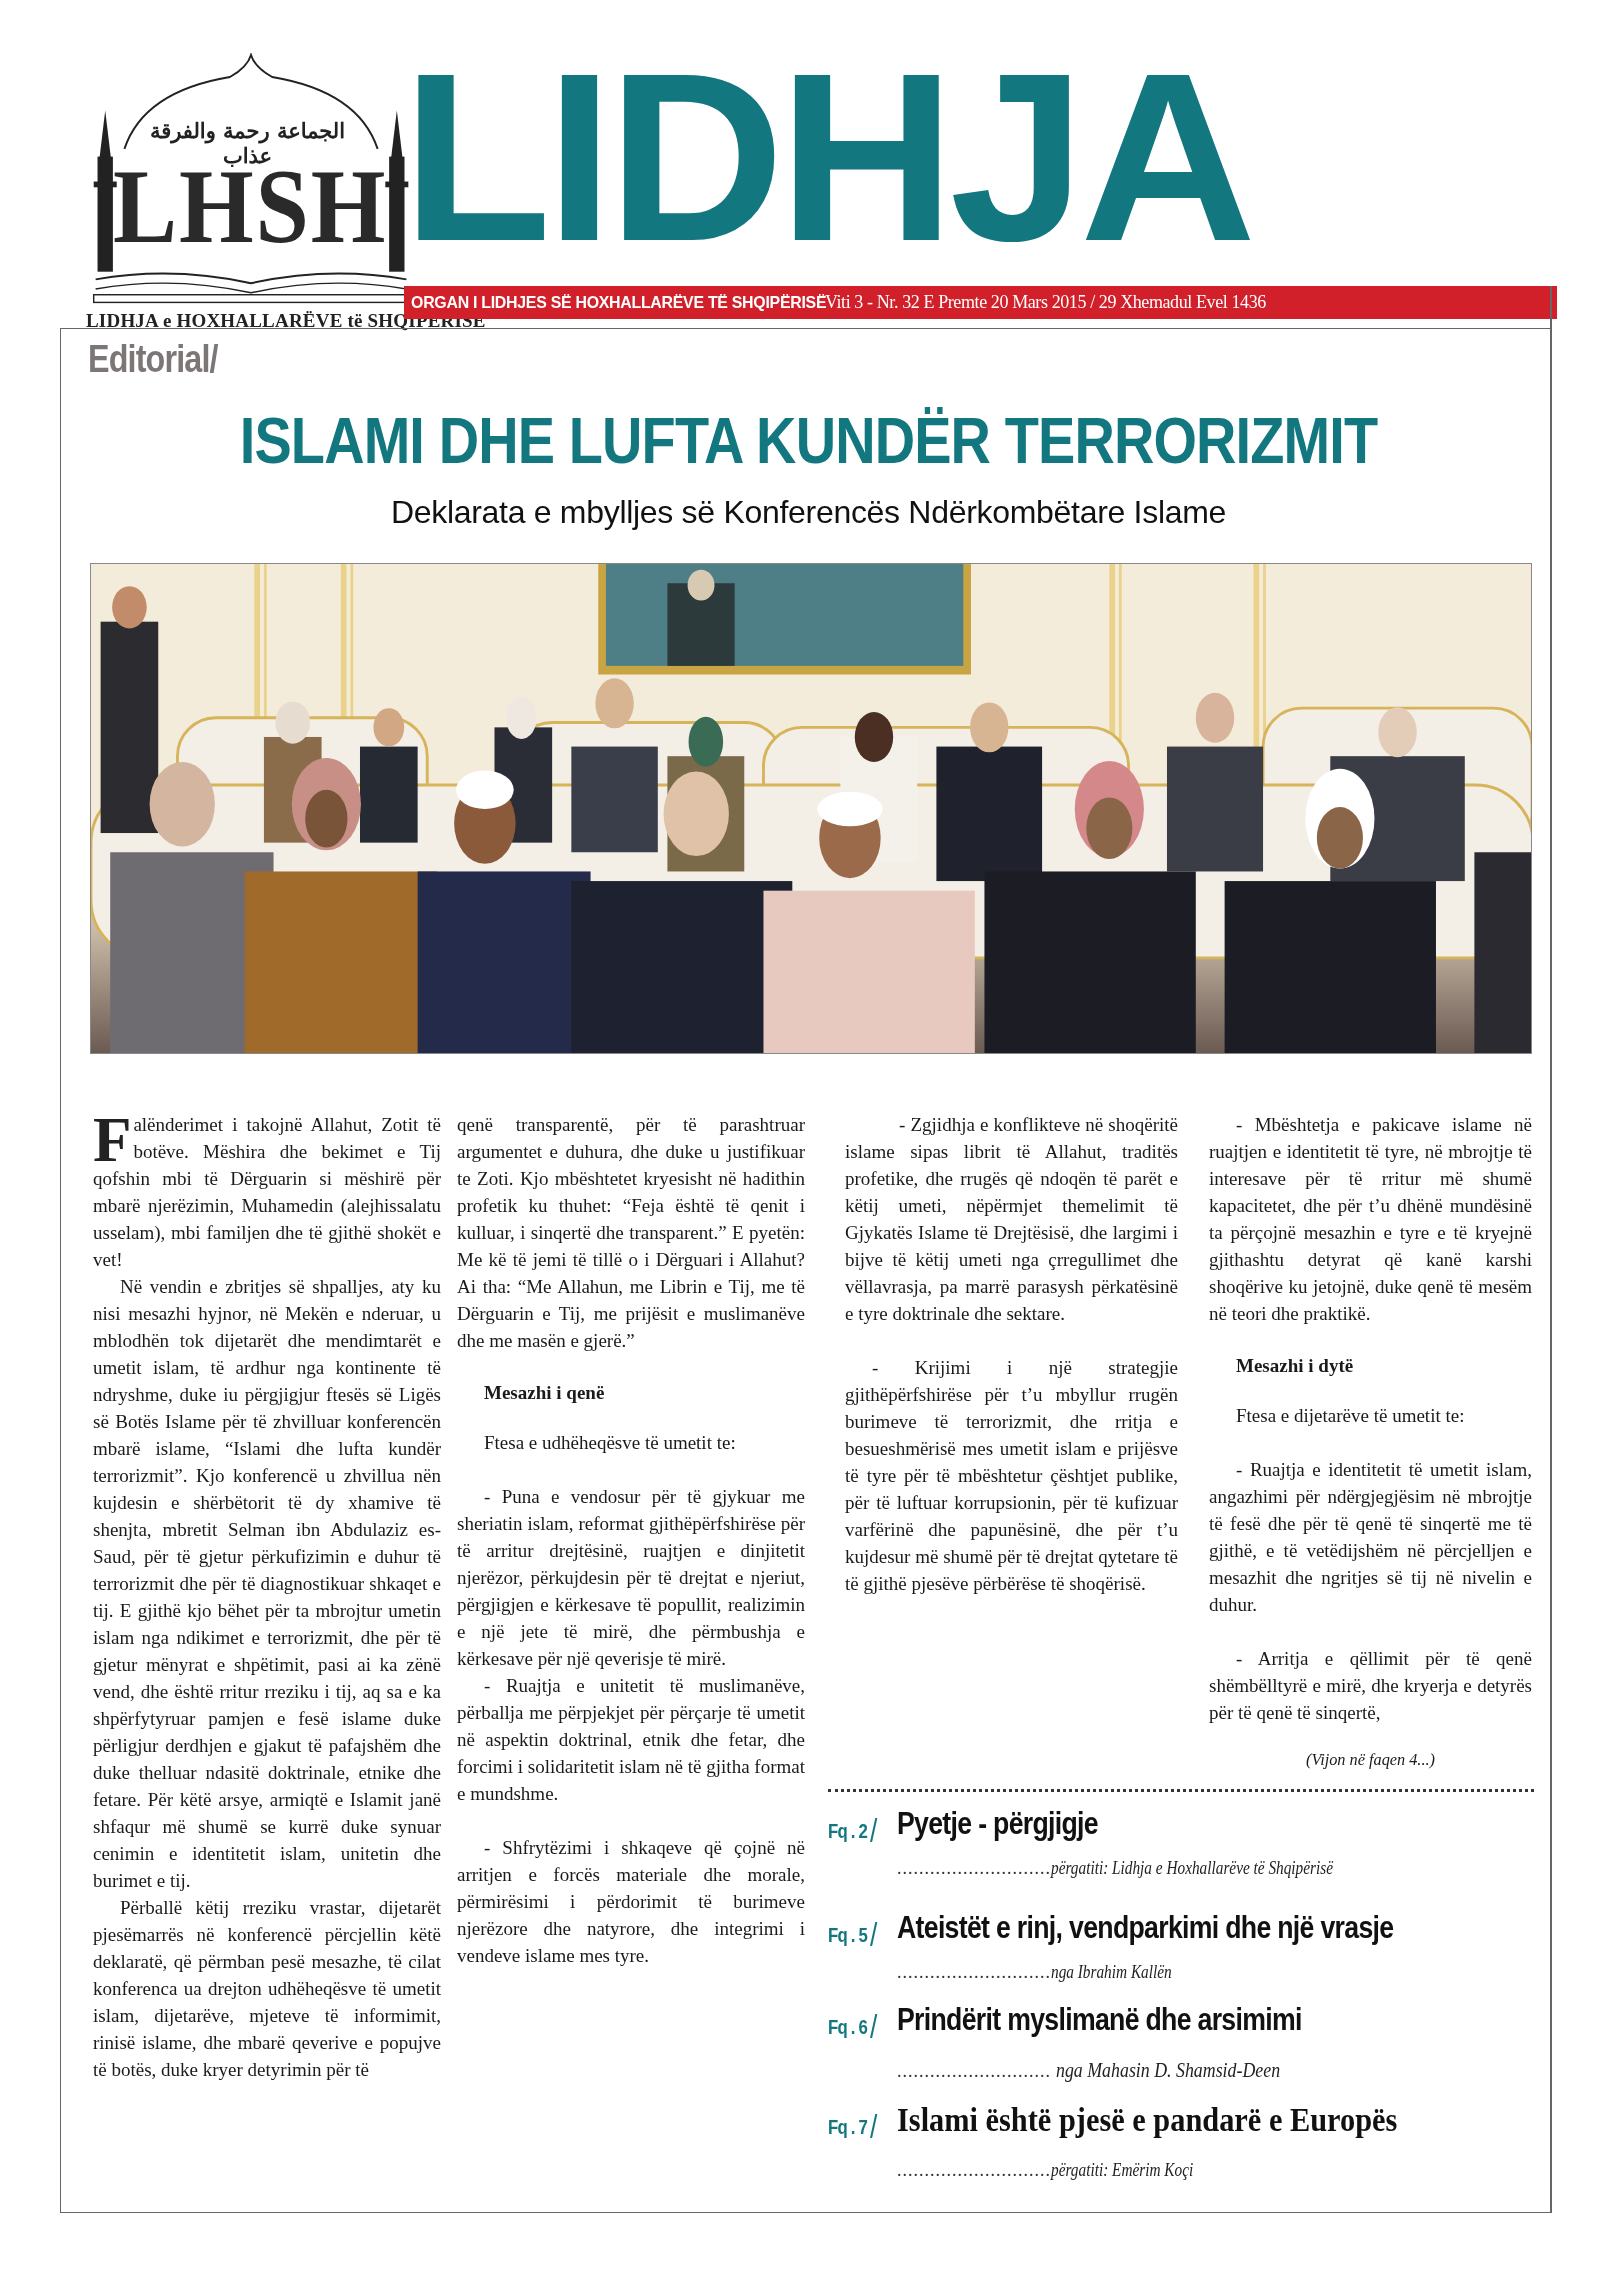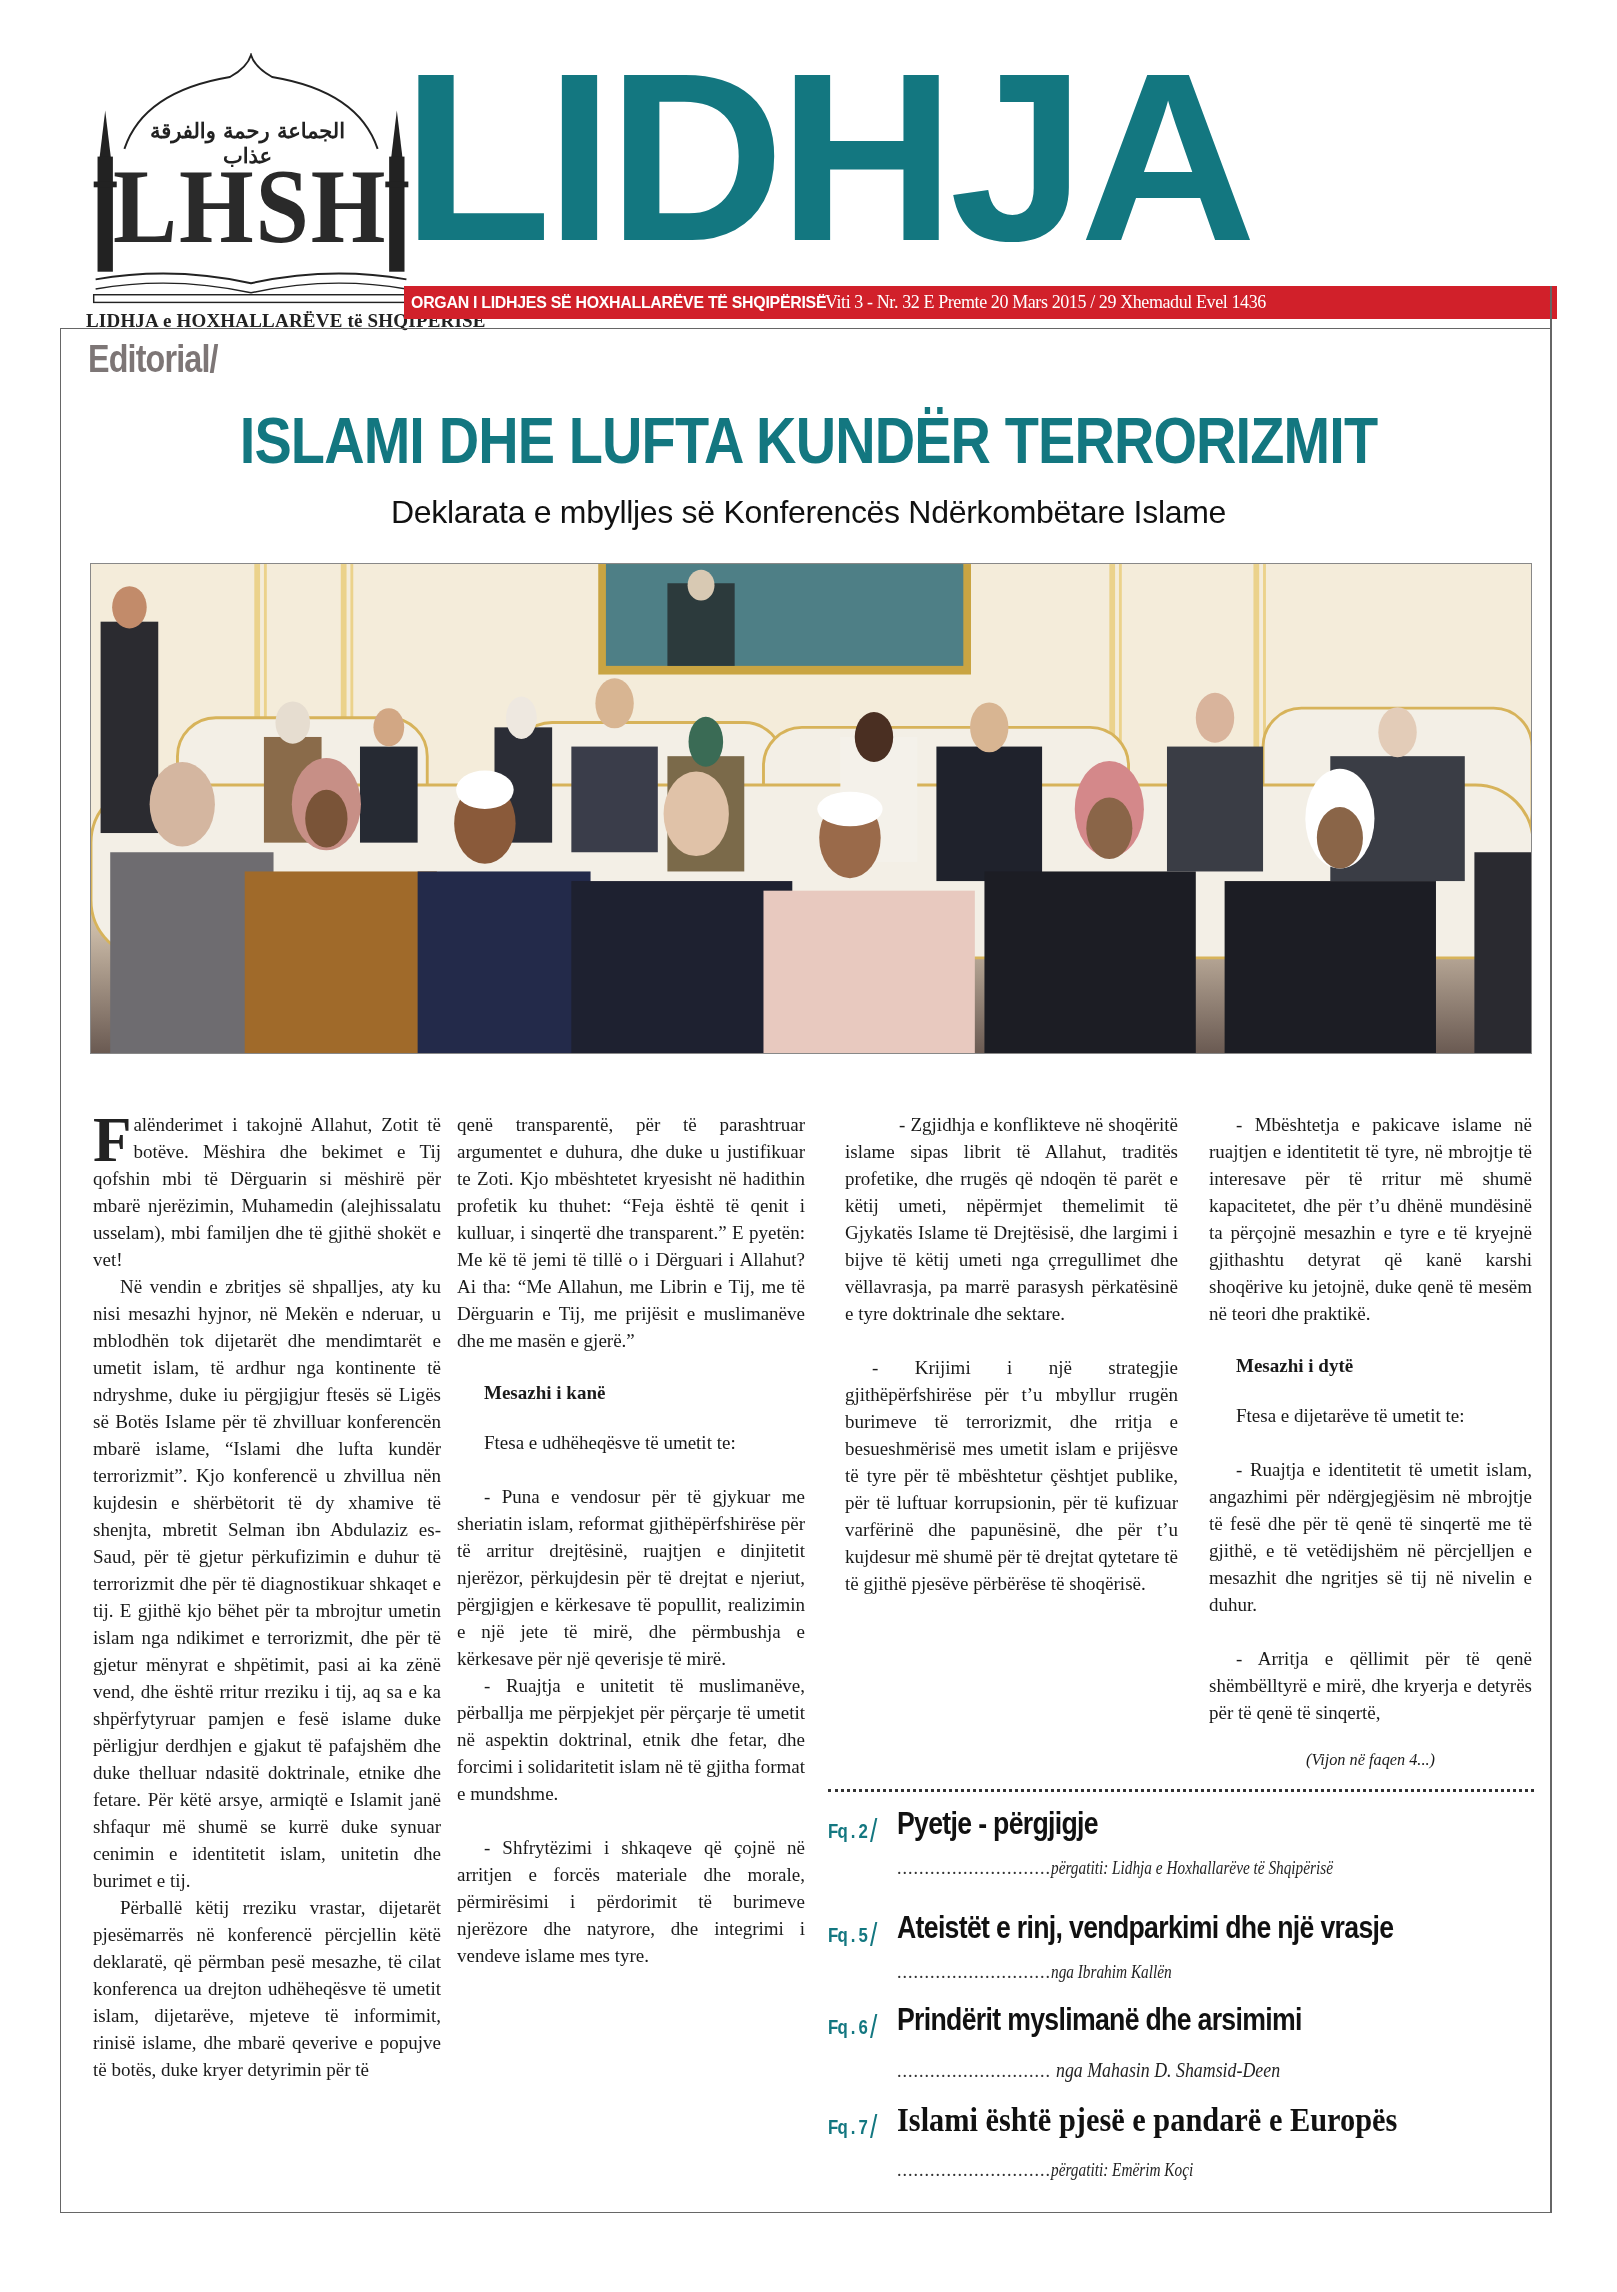--- a/index.html
+++ b/index.html
@@ -173,21 +173,21 @@
 </div>
 
 <div class="col col1">
   <p><span class="dropcap">F</span><span>alënderimet i takojnë Allahut, Zotit të botëve. Mëshira dhe bekimet e Tij qofshin mbi të Dërguarin si mëshirë për mbarë njerëzimin, Muhamedin (alejhissalatu usselam), mbi familjen dhe të gjithë shokët e vet!</span></p>
   <p class="indent">Në vendin e zbritjes së shpalljes, aty ku nisi mesazhi hyjnor, në Mekën e nderuar, u mblodhën tok dijetarët dhe mendimtarët e umetit islam, të ardhur nga kontinente të ndryshme, duke iu përgjigjur ftesës së Ligës së Botës Islame për të zhvilluar konferencën mbarë islame, “Islami dhe lufta kundër terrorizmit”. Kjo konferencë u zhvillua nën kujdesin e shërbëtorit të dy xhamive të shenjta, mbretit Selman ibn Abdulaziz es-Saud, për të gjetur përkufizimin e duhur të terrorizmit dhe për të diagnostikuar shkaqet e tij. E gjithë kjo bëhet për ta mbrojtur umetin islam nga ndikimet e terrorizmit, dhe për të gjetur mënyrat e shpëtimit, pasi ai ka zënë vend, dhe është rritur rreziku i tij, aq sa e ka shpërfytyruar pamjen e fesë islame duke përligjur derdhjen e gjakut të pafajshëm dhe duke thelluar ndasitë doktrinale, etnike dhe fetare. Për këtë arsye, armiqtë e Islamit janë shfaqur më shumë se kurrë duke synuar cenimin e identitetit islam, unitetin dhe burimet e tij.</p>
   <p class="indent">Përballë këtij rreziku vrastar, dijetarët pjesëmarrës në konferencë përcjellin këtë deklaratë, që përmban pesë mesazhe, të cilat konferenca ua drejton udhëheqësve të umetit islam, dijetarëve, mjeteve të informimit, rinisë islame, dhe mbarë qeverive e popujve të botës, duke kryer detyrimin për të</p>
 </div>
 
 <div class="col col2">
   <p>qenë transparentë, për të parashtruar argumentet e duhura, dhe duke u justifikuar te Zoti. Kjo mbështetet kryesisht në hadithin profetik ku thuhet: “Feja është të qenit i kulluar, i sinqertë dhe transparent.” E pyetën: Me kë të jemi të tillë o i Dërguari i Allahut? Ai tha: “Me Allahun, me Librin e Tij, me të Dërguarin e Tij, me prijësit e muslimanëve dhe me masën e gjerë.”</p>
-  <p class="msg-head">Mesazhi i kanë</p>
+  <p class="msg-head">Mesazhi i qenë</p>
   <p class="indent">Ftesa e udhëheqësve të umetit te:</p>
   <p class="indent gap">- Puna e vendosur për të gjykuar me sheriatin islam, reformat gjithëpërfshirëse për të arritur drejtësinë, ruajtjen e dinjitetit njerëzor, përkujdesin për të drejtat e njeriut, përgjigjen e kërkesave të popullit, realizimin e një jete të mirë, dhe përmbushja e kërkesave për një qeverisje të mirë.</p>
   <p class="indent">- Ruajtja e unitetit të muslimanëve, përballja me përpjekjet për përçarje të umetit në aspektin doktrinal, etnik dhe fetar, dhe forcimi i solidaritetit islam në të gjitha format e mundshme.</p>
   <p class="indent gap">- Shfrytëzimi i shkaqeve që çojnë në arritjen e forcës materiale dhe morale, përmirësimi i përdorimit të burimeve njerëzore dhe natyrore, dhe integrimi i vendeve islame mes tyre.</p>
 </div>
 
 <div class="col col3">
   <p class="indent" style="text-indent:54px">- Zgjidhja e konflikteve në shoqëritë islame sipas librit të Allahut, traditës profetike, dhe rrugës që ndoqën të parët e këtij umeti, nëpërmjet themelimit të Gjykatës Islame të Drejtësisë, dhe largimi i bijve të këtij umeti nga çrregullimet dhe vëllavrasja, pa marrë parasysh përkatësinë e tyre doktrinale dhe sektare.</p>
   <p class="indent gap">- Krijimi i një strategjie gjithëpërfshirëse për t’u mbyllur rrugën burimeve të terrorizmit, dhe rritja e besueshmërisë mes umetit islam e prijësve të tyre për të mbështetur çështjet publike, për të luftuar korrupsionin, për të kufizuar varfërinë dhe papunësinë, dhe për t’u kujdesur më shumë për të drejtat qytetare të të gjithë pjesëve përbërëse të shoqërisë.</p>
 </div>

